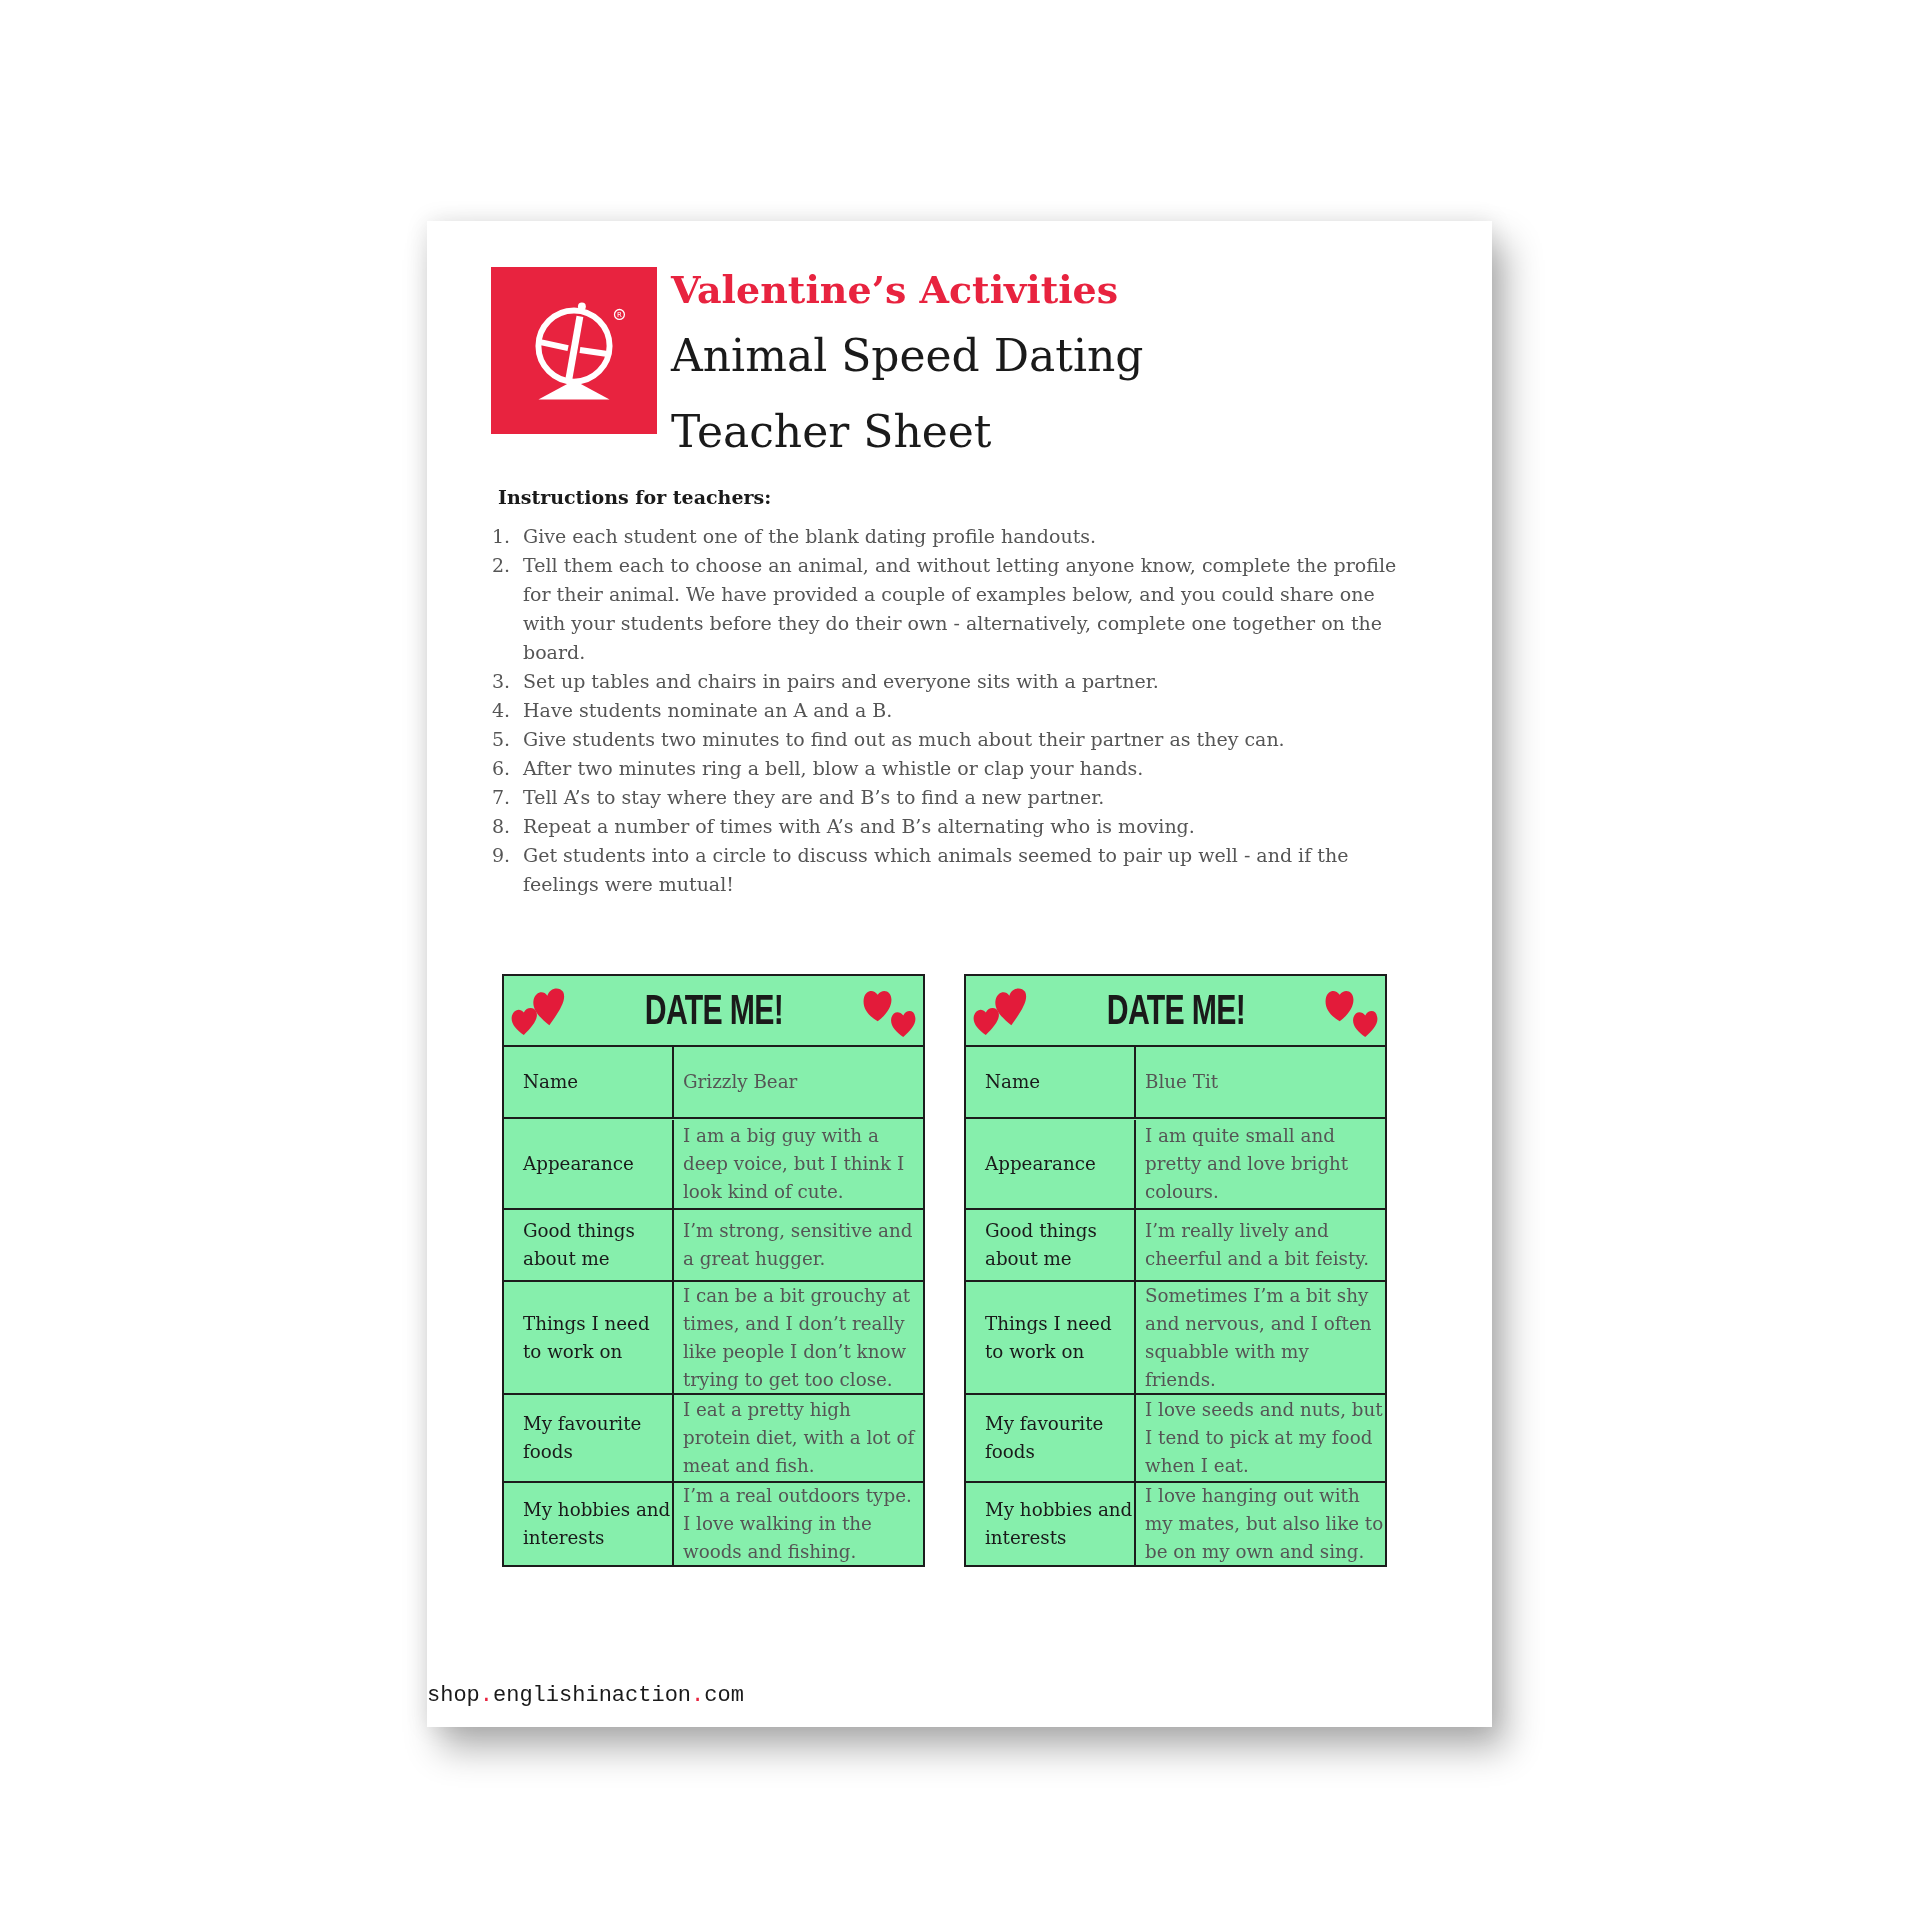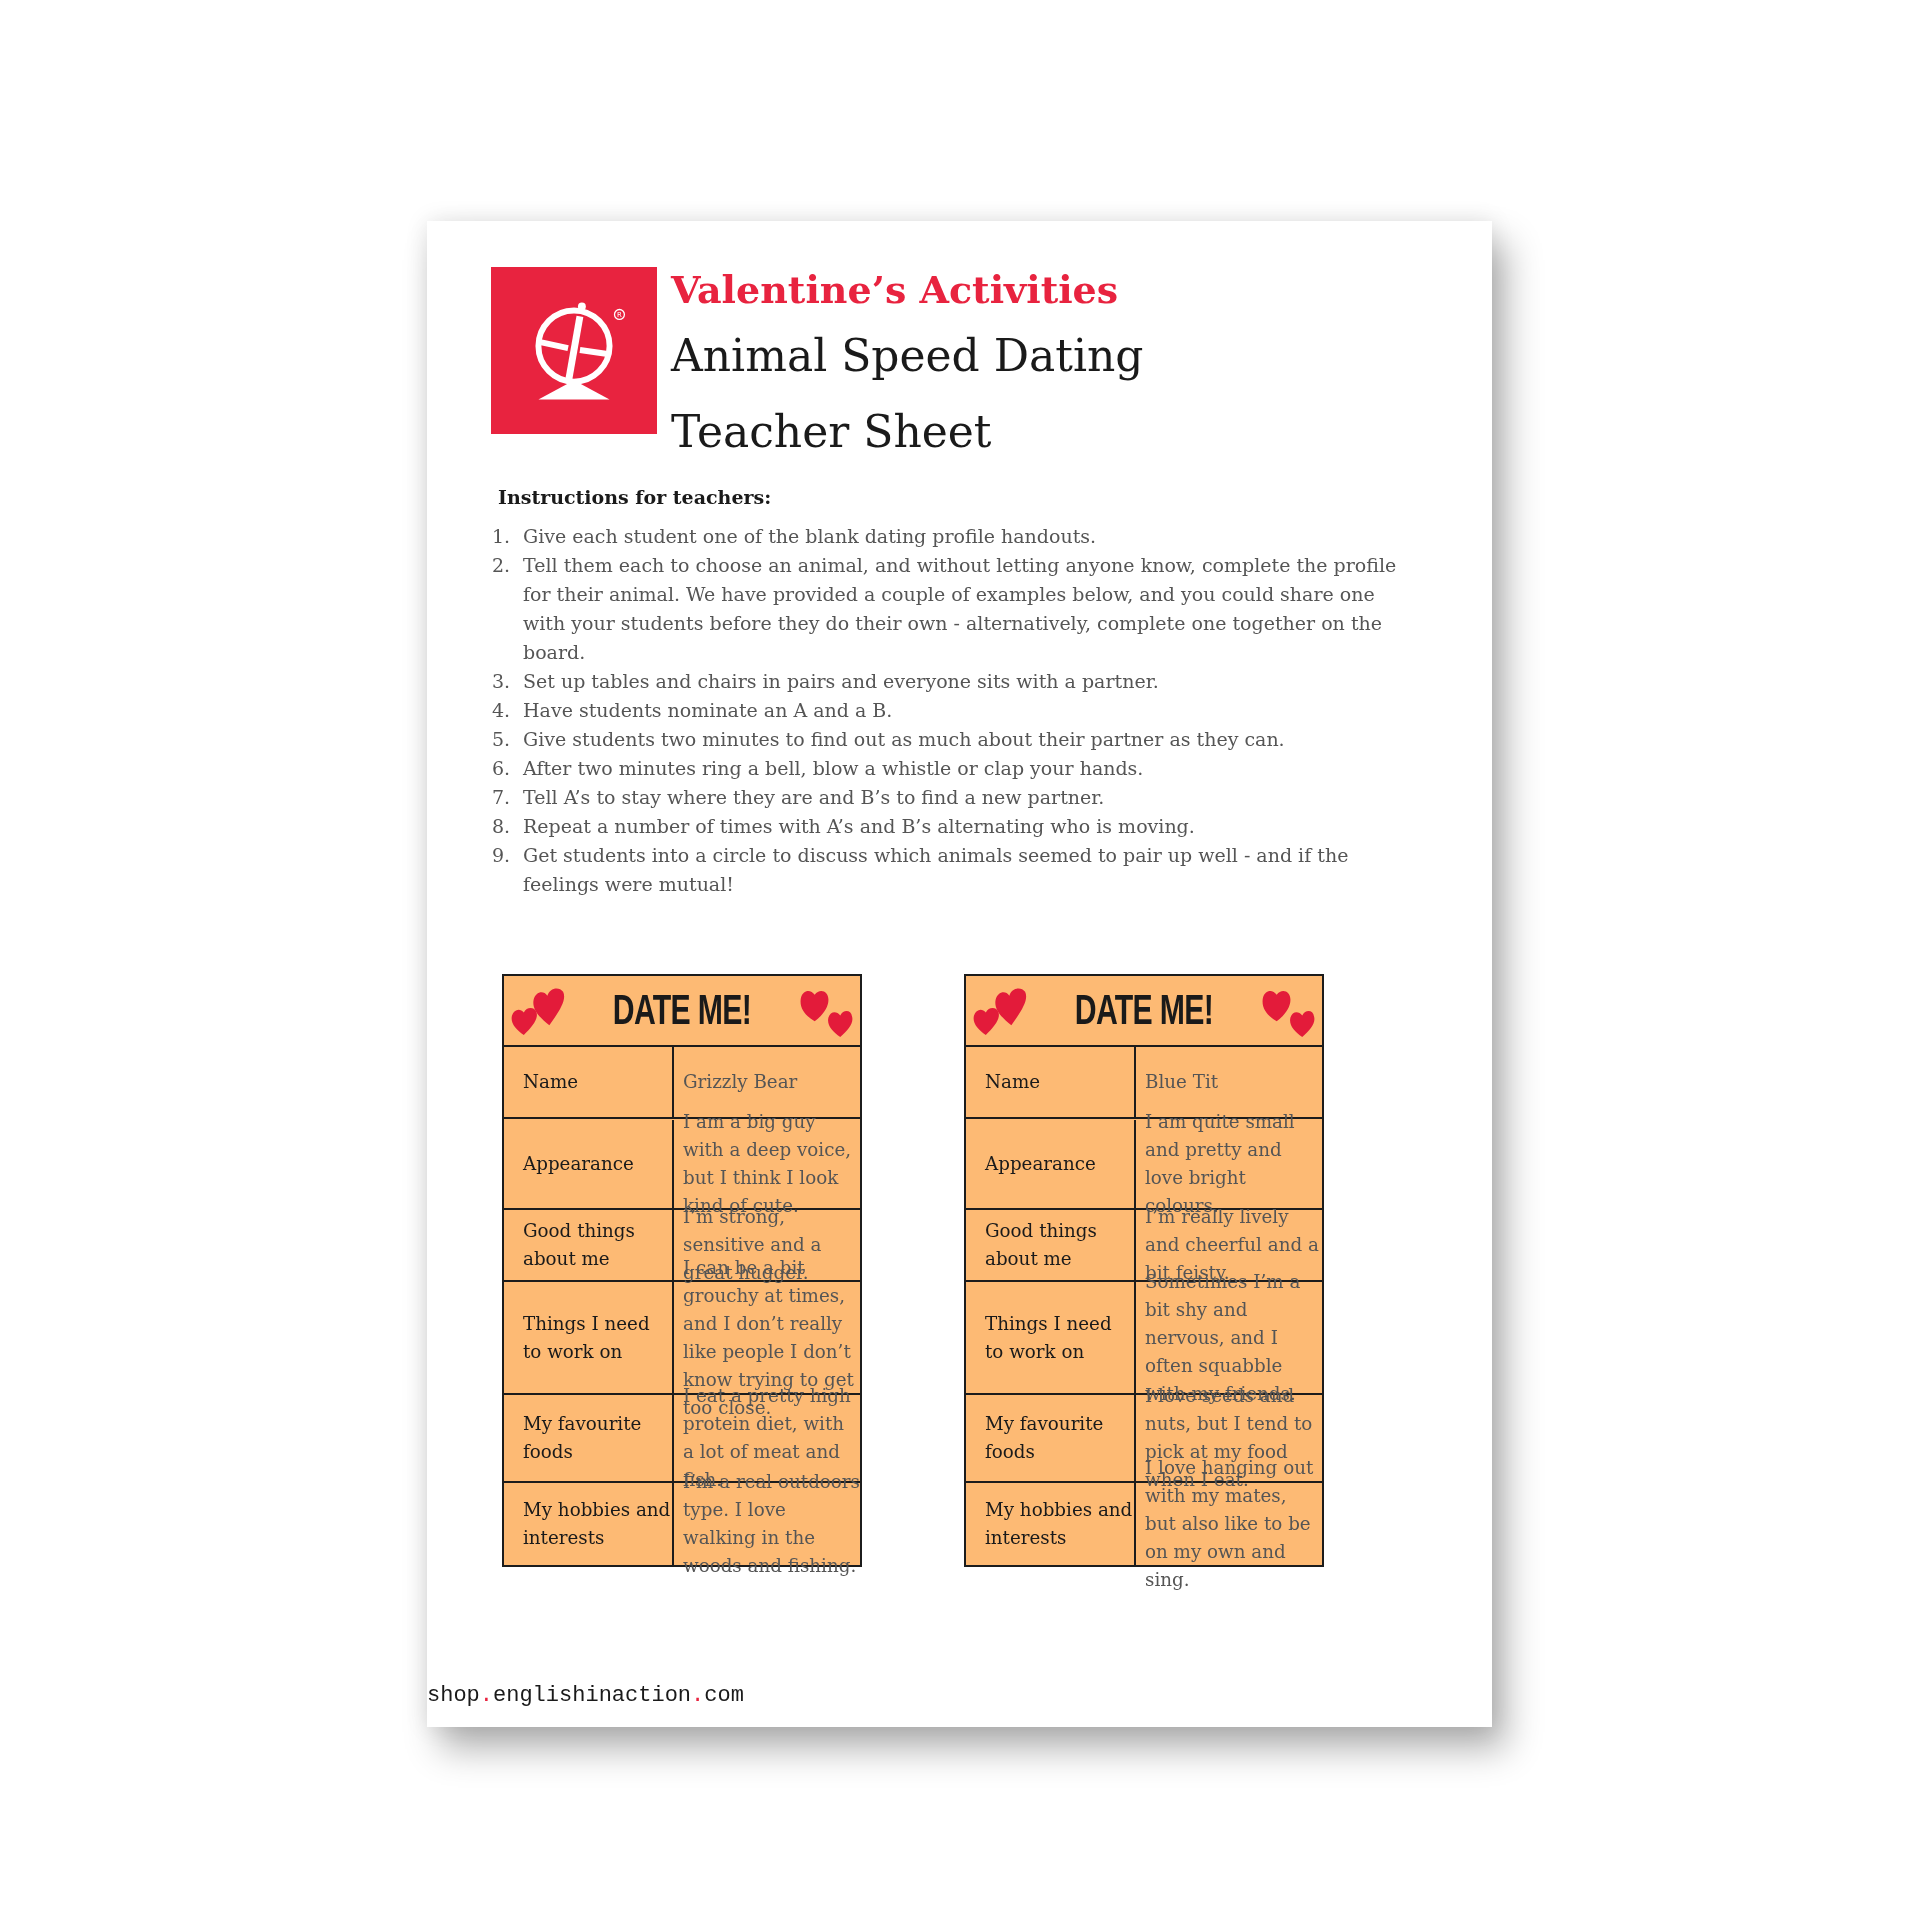--- a/index.html
+++ b/index.html
@@ -36,22 +36,22 @@
   }
   .instr-list {
     position: absolute; left: 65px; top: 301px; width: 911px; margin: 0; padding: 0; list-style: none;
     font-family: "DejaVu Serif", serif; font-size: 19px; line-height: 29px; color: #555555;
     font-weight: 300;
   }
   .instr-list li { position: relative; padding-left: 31px; }
   .instr-list .num { position: absolute; left: 0; top: 0; }
 
   .card {
-    position: absolute; top: 753px; width: 360px; height: 593px;
-    border: 2px solid #1c1c1c; box-sizing: border-box; background: #fdba74;
+    position: absolute; top: 753px; width: 423px; height: 593px;
+    border: 2px solid #1c1c1c; box-sizing: border-box; background: #86efac;
   }
   .card.c1 { left: 75px; }
   .card.c2 { left: 537px; }
   .card-header {
     position: absolute; left: 0; top: 0; width: 100%; height: 71px; border-bottom: 2px solid #1c1c1c;
     box-sizing: border-box;
   }
   .card-title {
     position: absolute; left: 0; width: 100%; top: 12px; text-align: center;
     font-family: "Liberation Sans", sans-serif; font-weight: bold; font-size: 42px; color: #1a1a1a;

